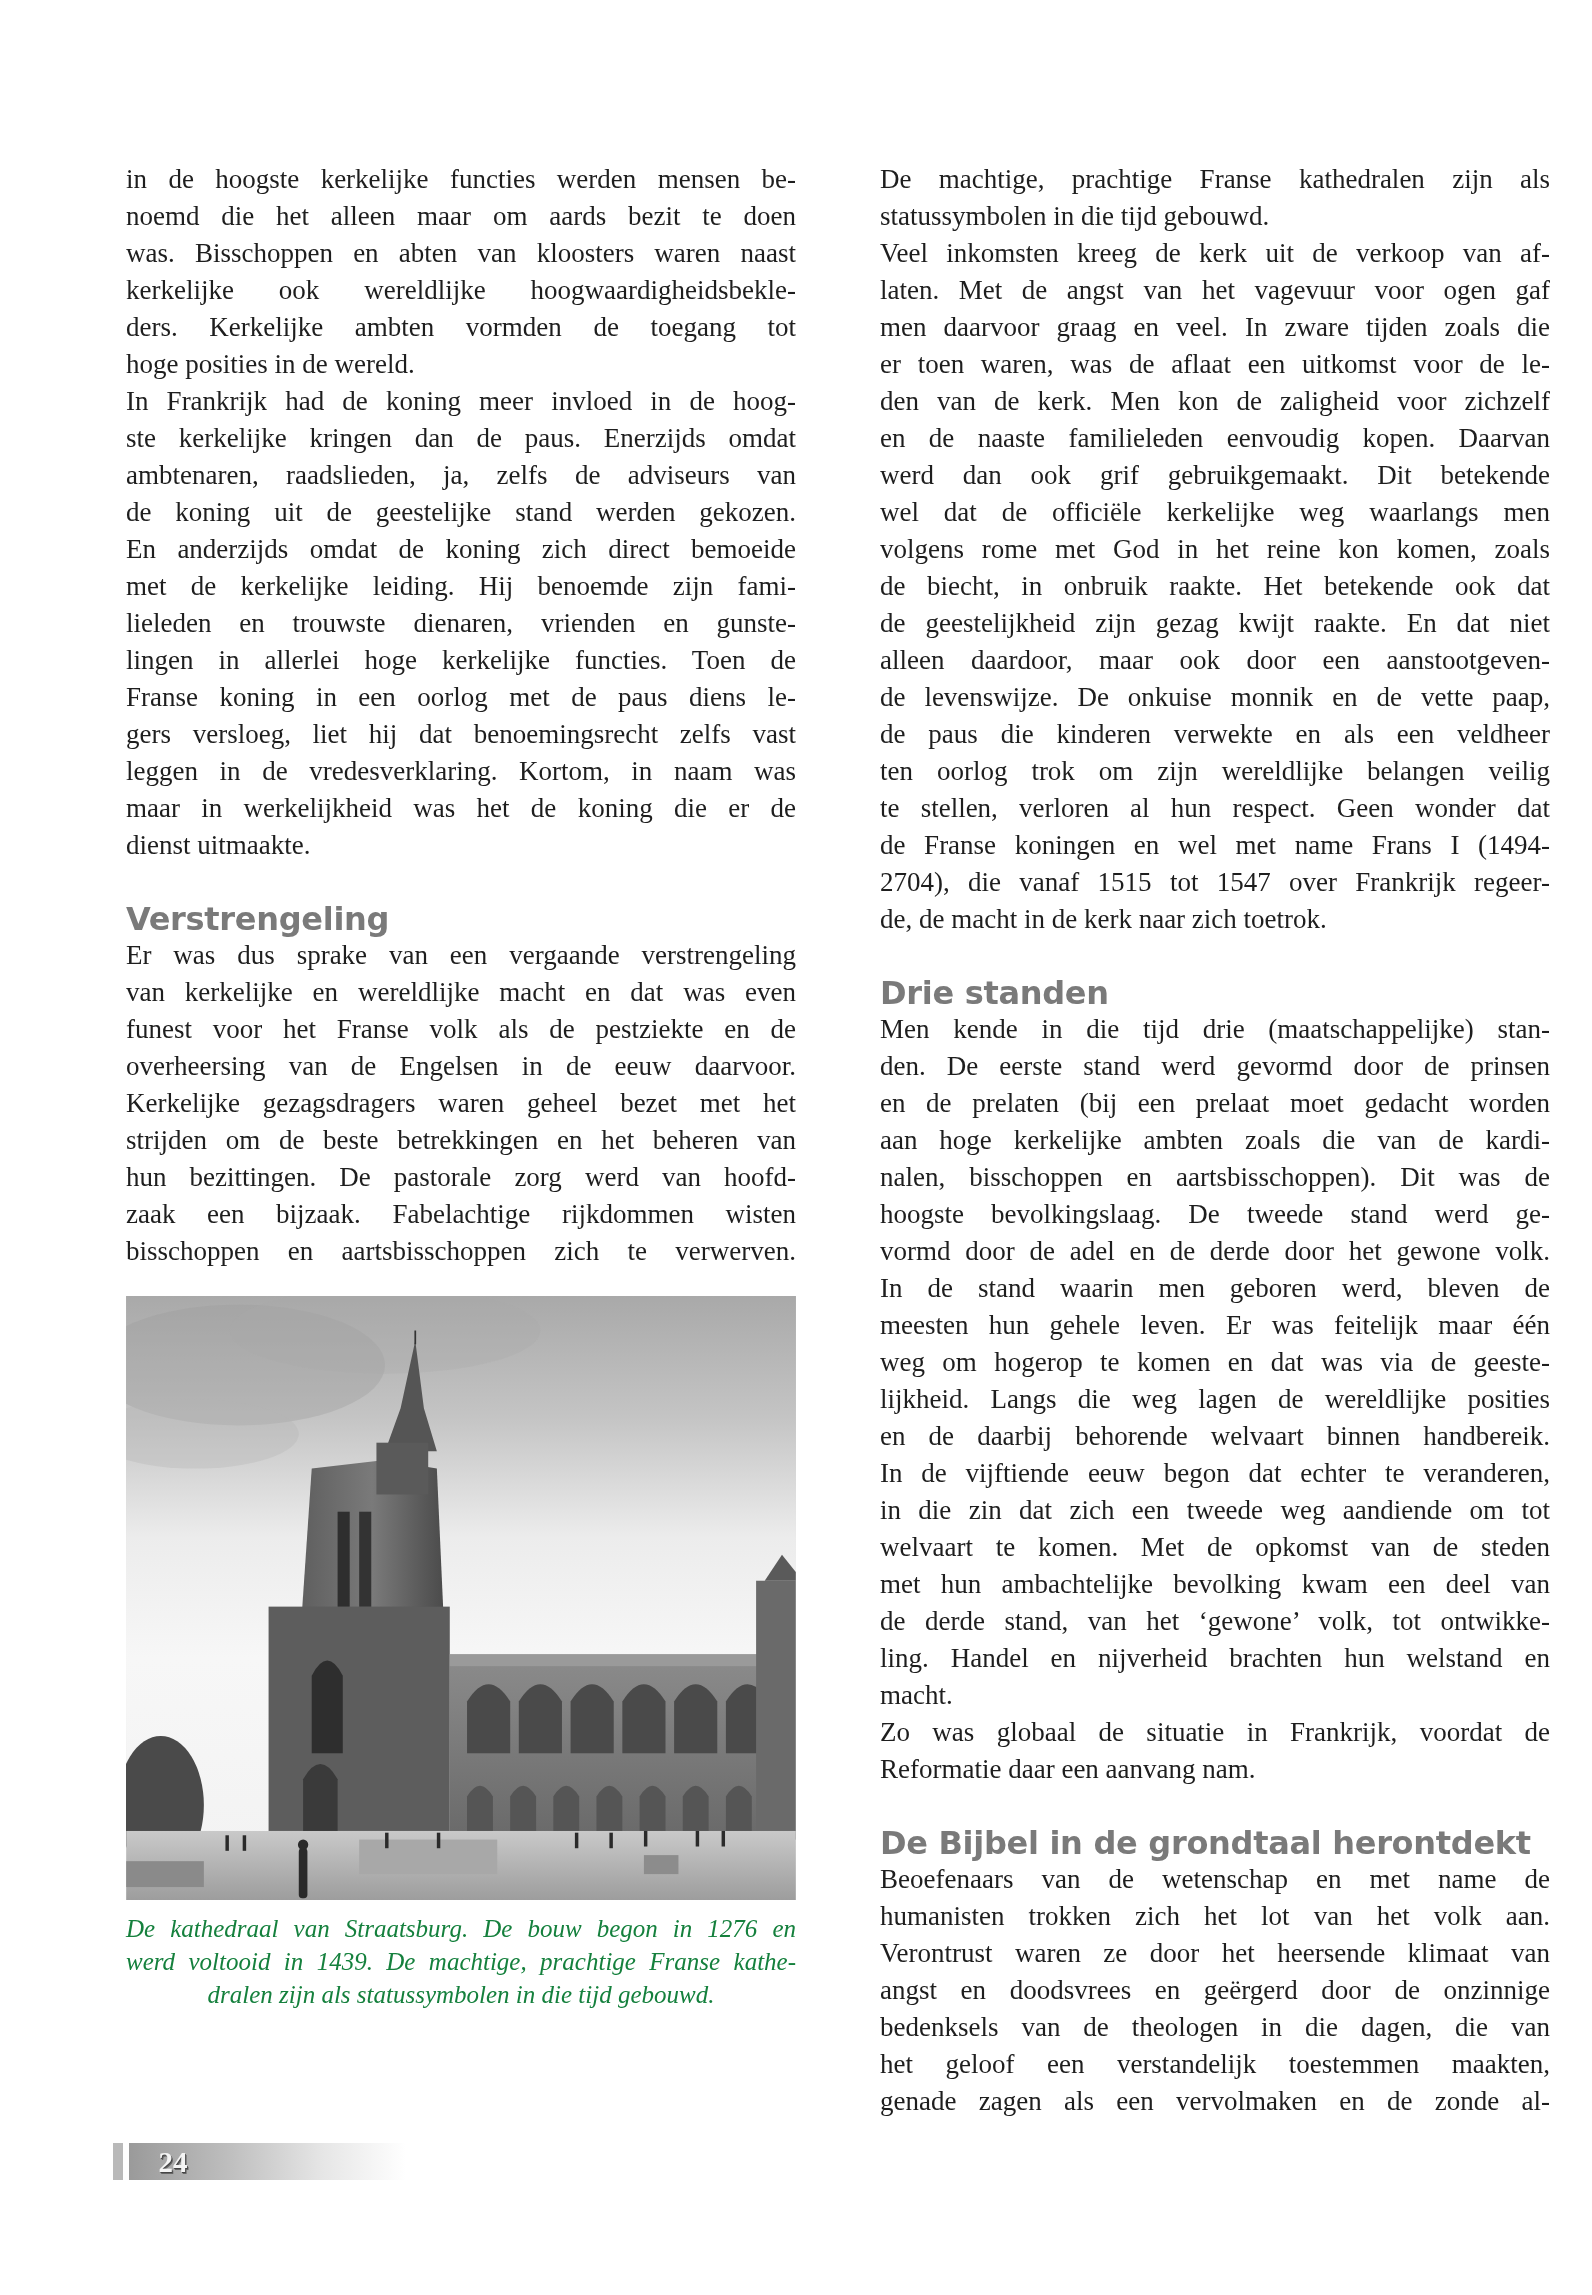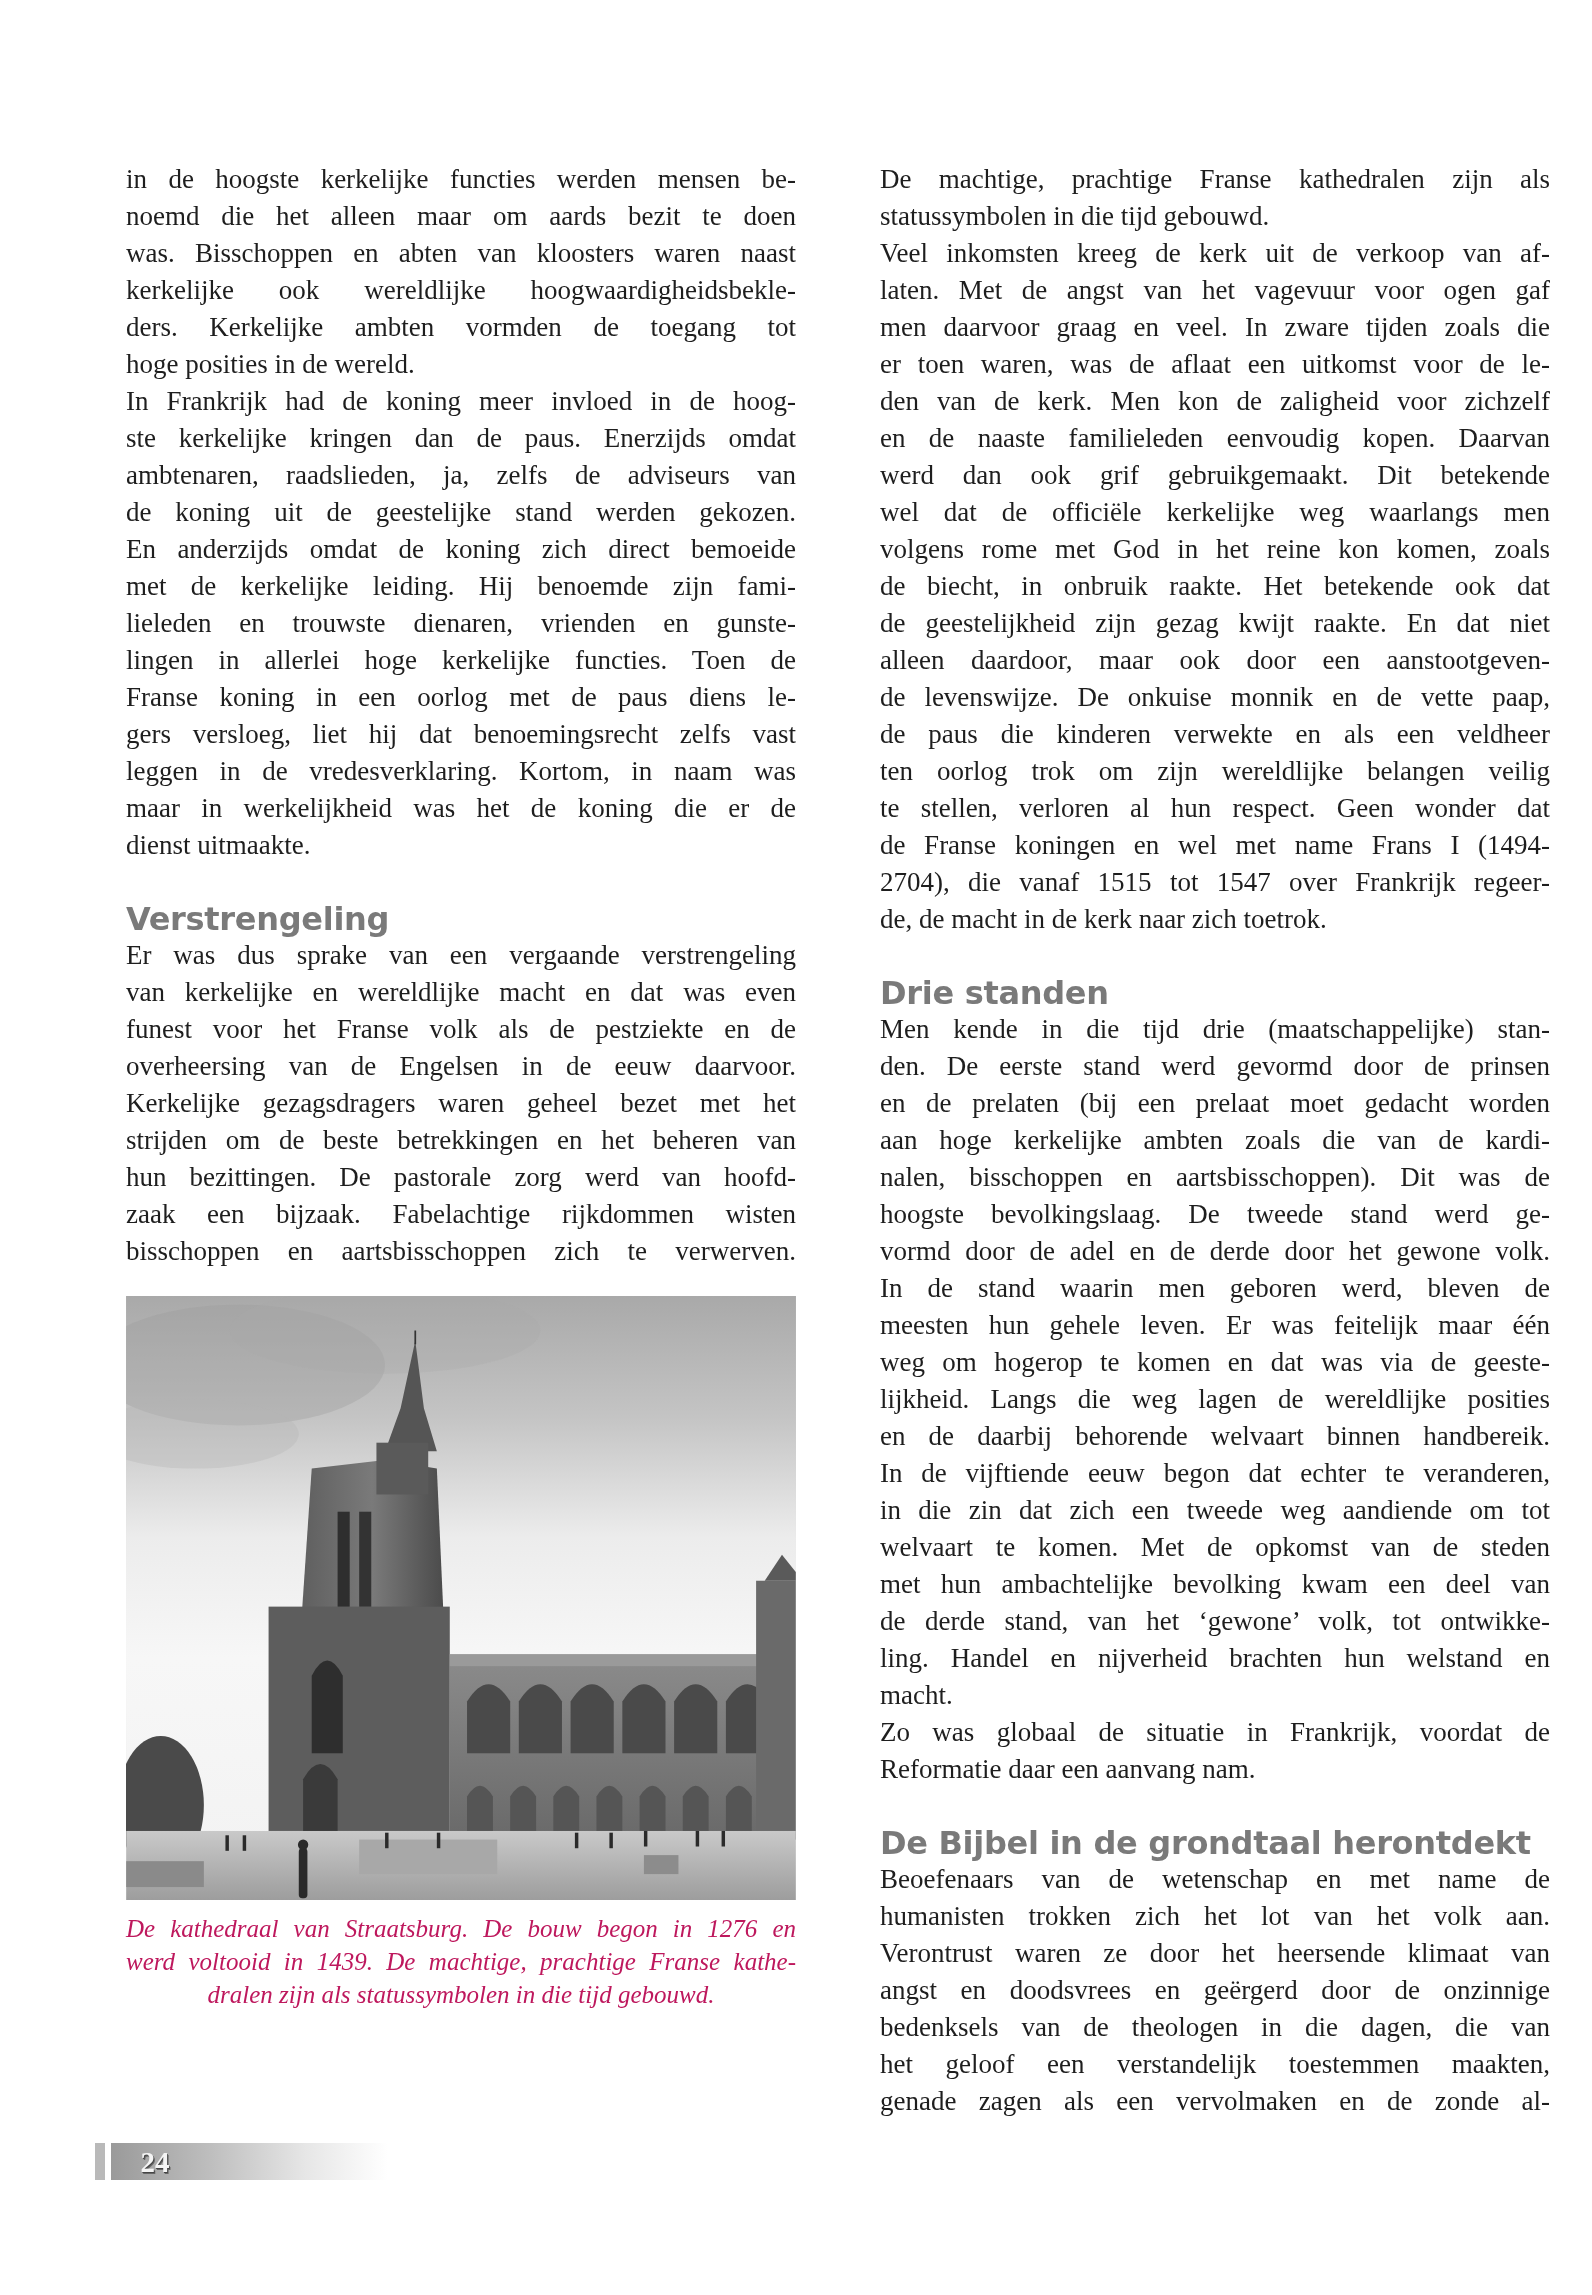--- a/index.html
+++ b/index.html
@@ -61,28 +61,28 @@
       overflow: hidden;
       background: linear-gradient(180deg, #b8b8b8 0%, #cfcfcf 25%, #efefef 45%, #f6f6f6 60%, #e0e0e0 100%);
     }
     .photo svg { display: block; }
     .caption {
       margin-top: 12px;
       font-style: italic;
       font-size: 25px;
       line-height: 33px;
       text-align: justify;
-      color: #be185d;
+      color: #15803d;
     }
     .caption .line { text-align-last: justify; }
     .caption .line.center { text-align-last: center; }
 
     .page-number-bar {
       position: absolute;
-      left: 64px;
+      left: 82px;
       top: 2143px;
       width: 293px;
       height: 37px;
       display: flex;
       padding-left: 31px;
     }
     .page-number-bar .stub {
       width: 10.4px;
       height: 100%;
       background: #b9b9b9;

